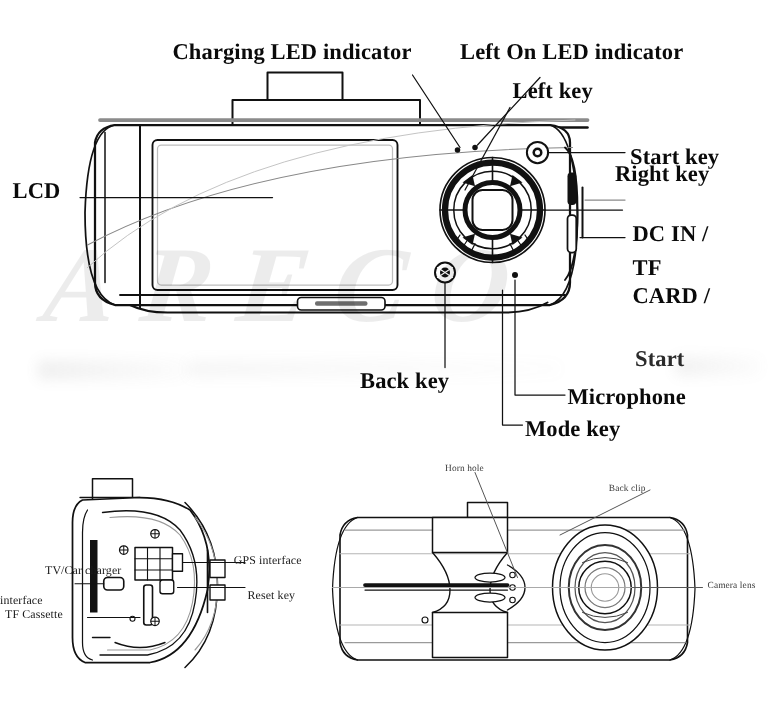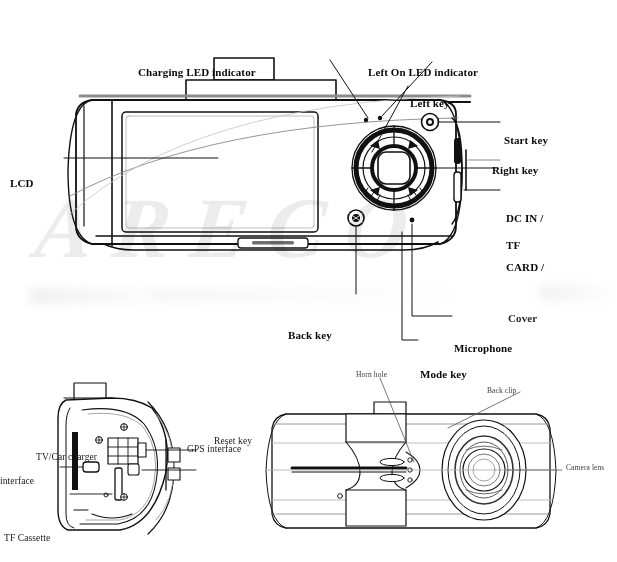--- a/index.html
+++ b/index.html
@@ -8,21 +8,21 @@
     background:#ffffff;
     font-family:"Liberation Serif", serif;
     color:#111;
     position:relative;
     overflow:hidden;
   }
   .stage{position:absolute;left:0;top:0;width:617px;height:562px;}
   svg.art{position:absolute;left:0;top:0;width:617px;height:562px;overflow:visible;}
 
   .lbl{position:absolute;white-space:nowrap;font-weight:700;color:#0a0a0a;}
-  .lbl.big{font-size:11px;letter-spacing:.1px;margin-top:35px;}
+  .lbl.big{font-size:18px;letter-spacing:.1px;}
   .lbl.small{font-size:7.5px;font-weight:400;color:#3a3a3a;letter-spacing:.1px;}
 
   
   .wm-main{
     position:absolute;left:178px;top:249px;
     font-family:"DejaVu Sans", sans-serif;
     font-size:30px;font-weight:400;letter-spacing:.5px;
     color:#9a9a9a;opacity:.85;
   }
   .wm-script{
@@ -254,49 +254,49 @@
   <div class="wm-blur wm-b4"></div>
   <div class="wm-blur wm-b2"></div>
   <div class="wm-blur wm-b3"></div>
 
   <div class="lbl big" style="left:138px;top:31px;">Charging LED indicator</div>
 
   <div class="lbl big" style="left:368px;top:31px;">Left On LED indicator</div>
 
   <div class="lbl big" style="left:410px;top:62px;">Left key</div>
 
-  <div class="lbl big" style="left:504px;top:99px;">Start key</div>
+  <div class="lbl big" style="left:504px;top:115px;">Start key</div>
 
   <div class="lbl big" style="left:492px;top:129px;text-align:center;">Right key</div>
 
   <div class="lbl big" style="left:506px;top:177px;">DC IN /</div>
 
   <div class="lbl big" style="left:506px;top:204px;">TF</div>
 
   <div class="lbl big" style="left:506px;top:226px;">CARD /</div>
 
-  <div class="lbl big under" style="left:508px;top:277px;">Cover</div>
+  <div class="lbl big under" style="left:508px;top:277px;">Start</div>
 
   <div class="lbl big" style="left:10px;top:142px;">LCD</div>
 
   <div class="lbl big" style="left:288px;top:294px;">Back key</div>
 
   <div class="lbl big" style="left:420px;top:333px;">Mode key</div>
 
   <div class="lbl big" style="left:454px;top:307px;">Microphone</div>
 
   <div class="lbl small" style="left:0px;top:452px;font-size:9.5px;color:#1a1a1a;padding-left:36px;">TV/Car charger</div>
 
   <div class="lbl small" style="left:0px;top:464px;font-size:9.5px;color:#1a1a1a;margin-top:12px;">interface</div>
 
-  <div class="lbl small" style="left:4px;top:487px;font-size:9.5px;color:#1a1a1a;margin-top:46px;">TF Cassette</div>
+  <div class="lbl small" style="left:4px;top:487px;font-size:9.5px;color:#1a1a1a;">TF Cassette</div>
 
   <div class="lbl small" style="left:187px;top:444px;font-size:9.5px;color:#1a1a1a;">GPS interface</div>
 
-  <div class="lbl small" style="left:198px;top:436px;font-size:9.5px;color:#1a1a1a;margin-left:16px;">Reset key</div>
+  <div class="lbl small" style="left:198px;top:472px;font-size:9.5px;color:#1a1a1a;">Reset key</div>
 
   <div class="lbl small" style="left:356px;top:370px;">Horn hole</div>
 
   <div class="lbl small" style="left:487px;top:386px;">Back clip</div>
 
   <div class="lbl small" style="left:566px;top:463px;">Camera lens</div>
 
 </div>
 
 </body></html>

